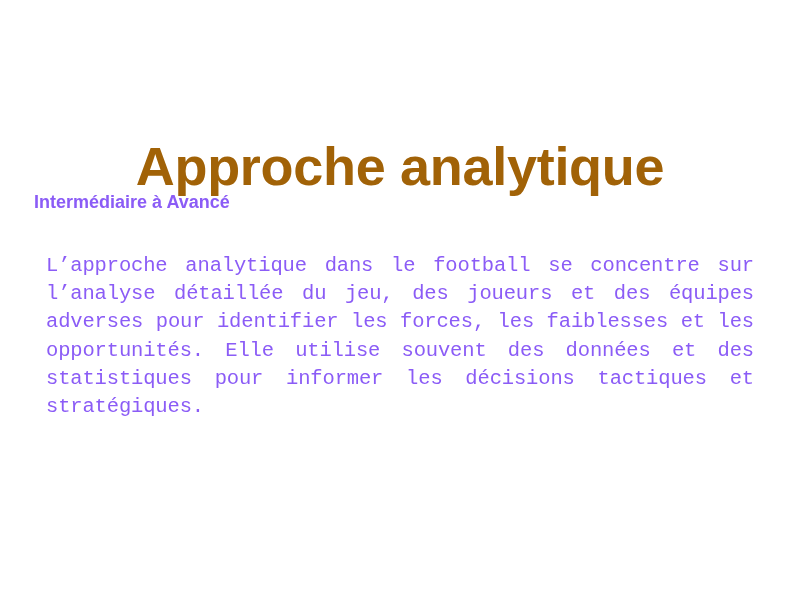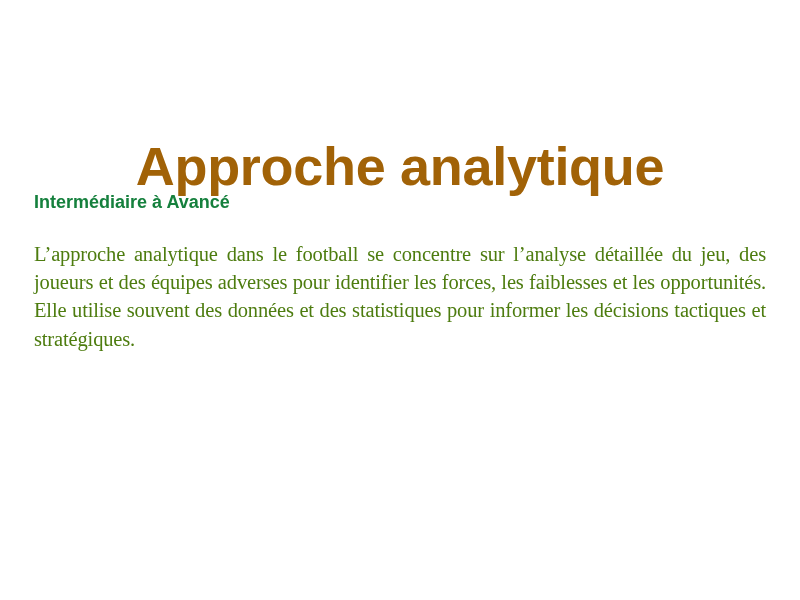--- a/index.html
+++ b/index.html
@@ -50,41 +50,41 @@
     height: 26px;
   }
 
   .meta-item {
     position: absolute;
     top: 0;
     font-family: "Liberation Sans", "DejaVu Sans", sans-serif;
     font-weight: bold;
     font-size: 18px;
     line-height: 24px;
-    color: #15803d;
+    color: #8b5cf6;
     white-space: nowrap;
   }
 
   .meta-level  { left: 0px; }
   .meta-topic  { left: 399px; }
 
   
   .body-block {
     position: absolute;
     left: 34px;
     top: 240px;
     width: 732px;
   }
 
   .body-text {
-    margin: 0;
-    font-family: Liberation Serif, serif;
+    margin: 12px;
+    font-family: Liberation Mono, monospace;
     font-size: 20.5px;
     line-height: 28.2px;
-    color: #4d7c0f;
+    color: #8b5cf6;
     text-align: justify;
     text-justify: inter-word;
     hyphens: manual;
     word-spacing: -0.2px;
     letter-spacing: -0.15px;
   }
 
   .body-text:last-child { margin-bottom: 0; }
 </style>
 </head>

